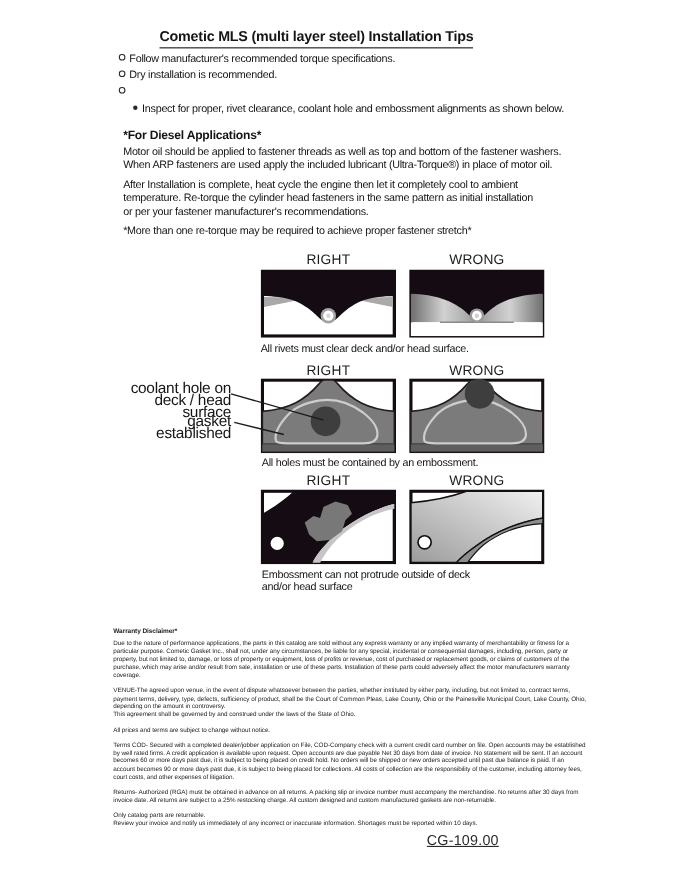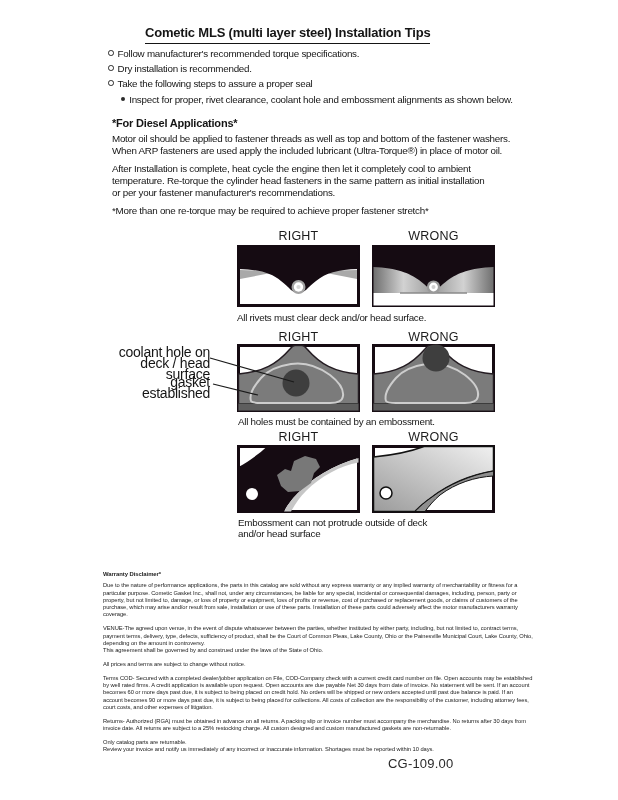--- a/index.html
+++ b/index.html
@@ -30,33 +30,33 @@
   .dlabel{width:123px;text-align:center;font-size:12.5px;letter-spacing:0.2px;color:#1b1b1b;}
   .caption{font-size:9.8px;letter-spacing:-0.25px;line-height:11px;white-space:pre-line;}
   .sidelabel{width:102px;text-align:right;font-size:14px;letter-spacing:-0.25px;line-height:10.8px;white-space:pre-line;}
   .dbox{position:absolute;width:123px;}
   .leader{z-index:5;}
   
   .disclaimer{left:103px;top:571px;width:431px;font-size:5.75px;line-height:7.3px;letter-spacing:-0.05px;color:#222;}
   .disclaimer h3{margin:0 0 4px 0;font-size:5.9px;font-weight:bold;}
   .disclaimer p{margin:0 0 6.5px 0;white-space:pre-line;}
   
-  .cg{left:388px;top:756px;font-size:13px;color:#2a2a2a;letter-spacing:0.2px;}
+  .cg{left:388px;top:756px;font-size:13px;color:#2a2a2a;letter-spacing:0.2px;text-decoration:underline;}
 </style>
 </head>
 <body>
 
 <div class="page">
 
   <div class="abs title">Cometic MLS (multi layer steel) Installation Tips</div>
 
   <div class="abs tips">
     <div class="tip"><span class="obullet"></span><span class="pre">Follow manufacturer's recommended torque specifications.</span></div>
     <div class="tip"><span class="obullet"></span><span class="pre">Dry installation is recommended.</span></div>
-    <div class="tip"><span class="obullet"></span><span class="pre">Take the following steps to assure a proper seal</span></div>
+    <div class="tip"><span class="obullet"></span></div>
     <div class="tip sub"><span class="fbullet"></span><span class="pre">Inspect for proper, rivet clearance, coolant hole and embossment alignments as shown below.</span></div>
   </div>
 
   <div class="abs h-diesel">*For Diesel Applications*</div>
   <div class="abs para p-oil">Motor oil should be applied to fastener threads as well as top and bottom of the fastener washers.
 When ARP fasteners are used apply the included lubricant (Ultra-Torque®) in place of motor oil.</div>
   <div class="abs para p-heat">After Installation is complete, heat cycle the engine then let it completely cool to ambient
 temperature. Re-torque the cylinder head fasteners in the same pattern as initial installation
 or per your fastener manufacturer's recommendations.</div>
   <div class="abs para p-note">*More than one re-torque may be required to achieve proper fastener stretch*</div>

